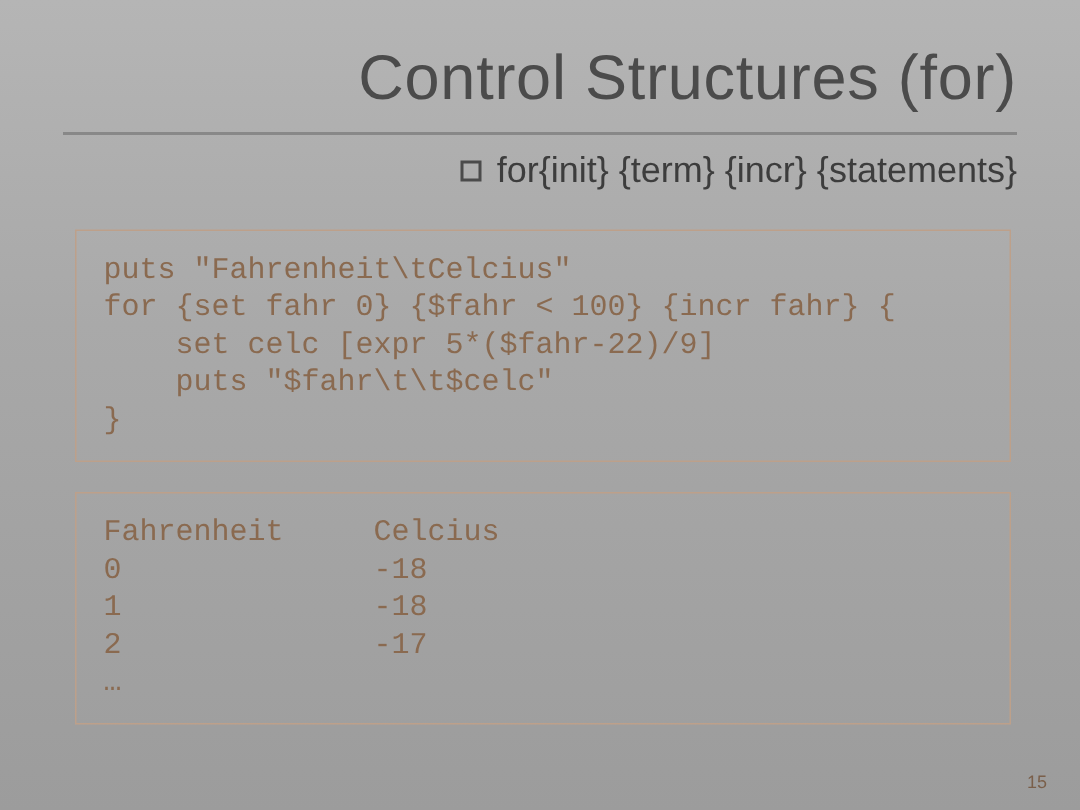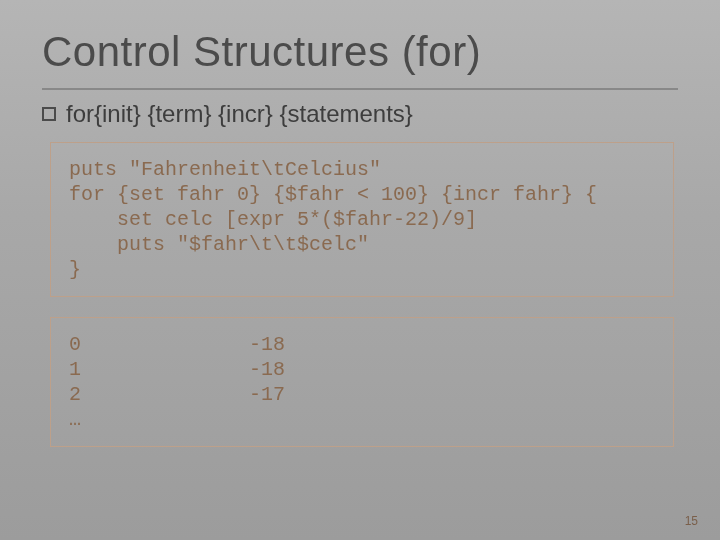--- a/index.html
+++ b/index.html
@@ -14,36 +14,37 @@
     width: 720px;
     height: 540px;
     background: linear-gradient(180deg, #b5b5b5 0%, #a8a8a8 40%, #9c9c9c 100%);
     box-sizing: border-box;
     padding: 28px 42px 0 42px;
     position: relative;
   }
   .title {
     font-size: 42px;
     color: #4b4b4b;
-    text-align: left;
+    text-align: right;
     margin: 0 0 12px 0;
     letter-spacing: 0.5px;
     font-weight: 400;
   }
   .hr {
     border: none;
     border-top: 2px solid #888888;
     margin: 0 0 10px 0;
   }
   .syntax-line {
     font-size: 24px;
     color: #3d3d3d;
-    margin: 0 0 14px 0;
+    margin: 0 0 25px 0;
     display: flex;
     align-items: center;
+    justify-content: flex-end;
   }
   .bullet-box {
     display: inline-block;
     width: 14px;
     height: 14px;
     border: 2px solid #4b4b4b;
     margin-right: 10px;
     box-sizing: border-box;
   }
   .code-box {
@@ -98,20 +99,24 @@
   </div>
 
   <div class="code-box"><span>puts "Fahrenheit\tCelcius"</span>
 <span>for {set fahr 0} {$fahr &lt; 100} {incr fahr} {</span>
 <span>    set celc [expr 5*($fahr-22)/9]</span>
 <span>    puts "$fahr\t\t$celc"</span>
 <span>}</span></div>
 
   <div class="output-box">
     <div class="output-row">
+      <span class="col-f">Fahrenheit</span>
+      <span class="col-c">Celcius</span>
+    </div>
+    <div class="output-row">
       <span class="col-f">0</span>
       <span class="col-c">-18</span>
     </div>
     <div class="output-row">
       <span class="col-f">1</span>
       <span class="col-c">-18</span>
     </div>
     <div class="output-row">
       <span class="col-f">2</span>
       <span class="col-c">-17</span>

